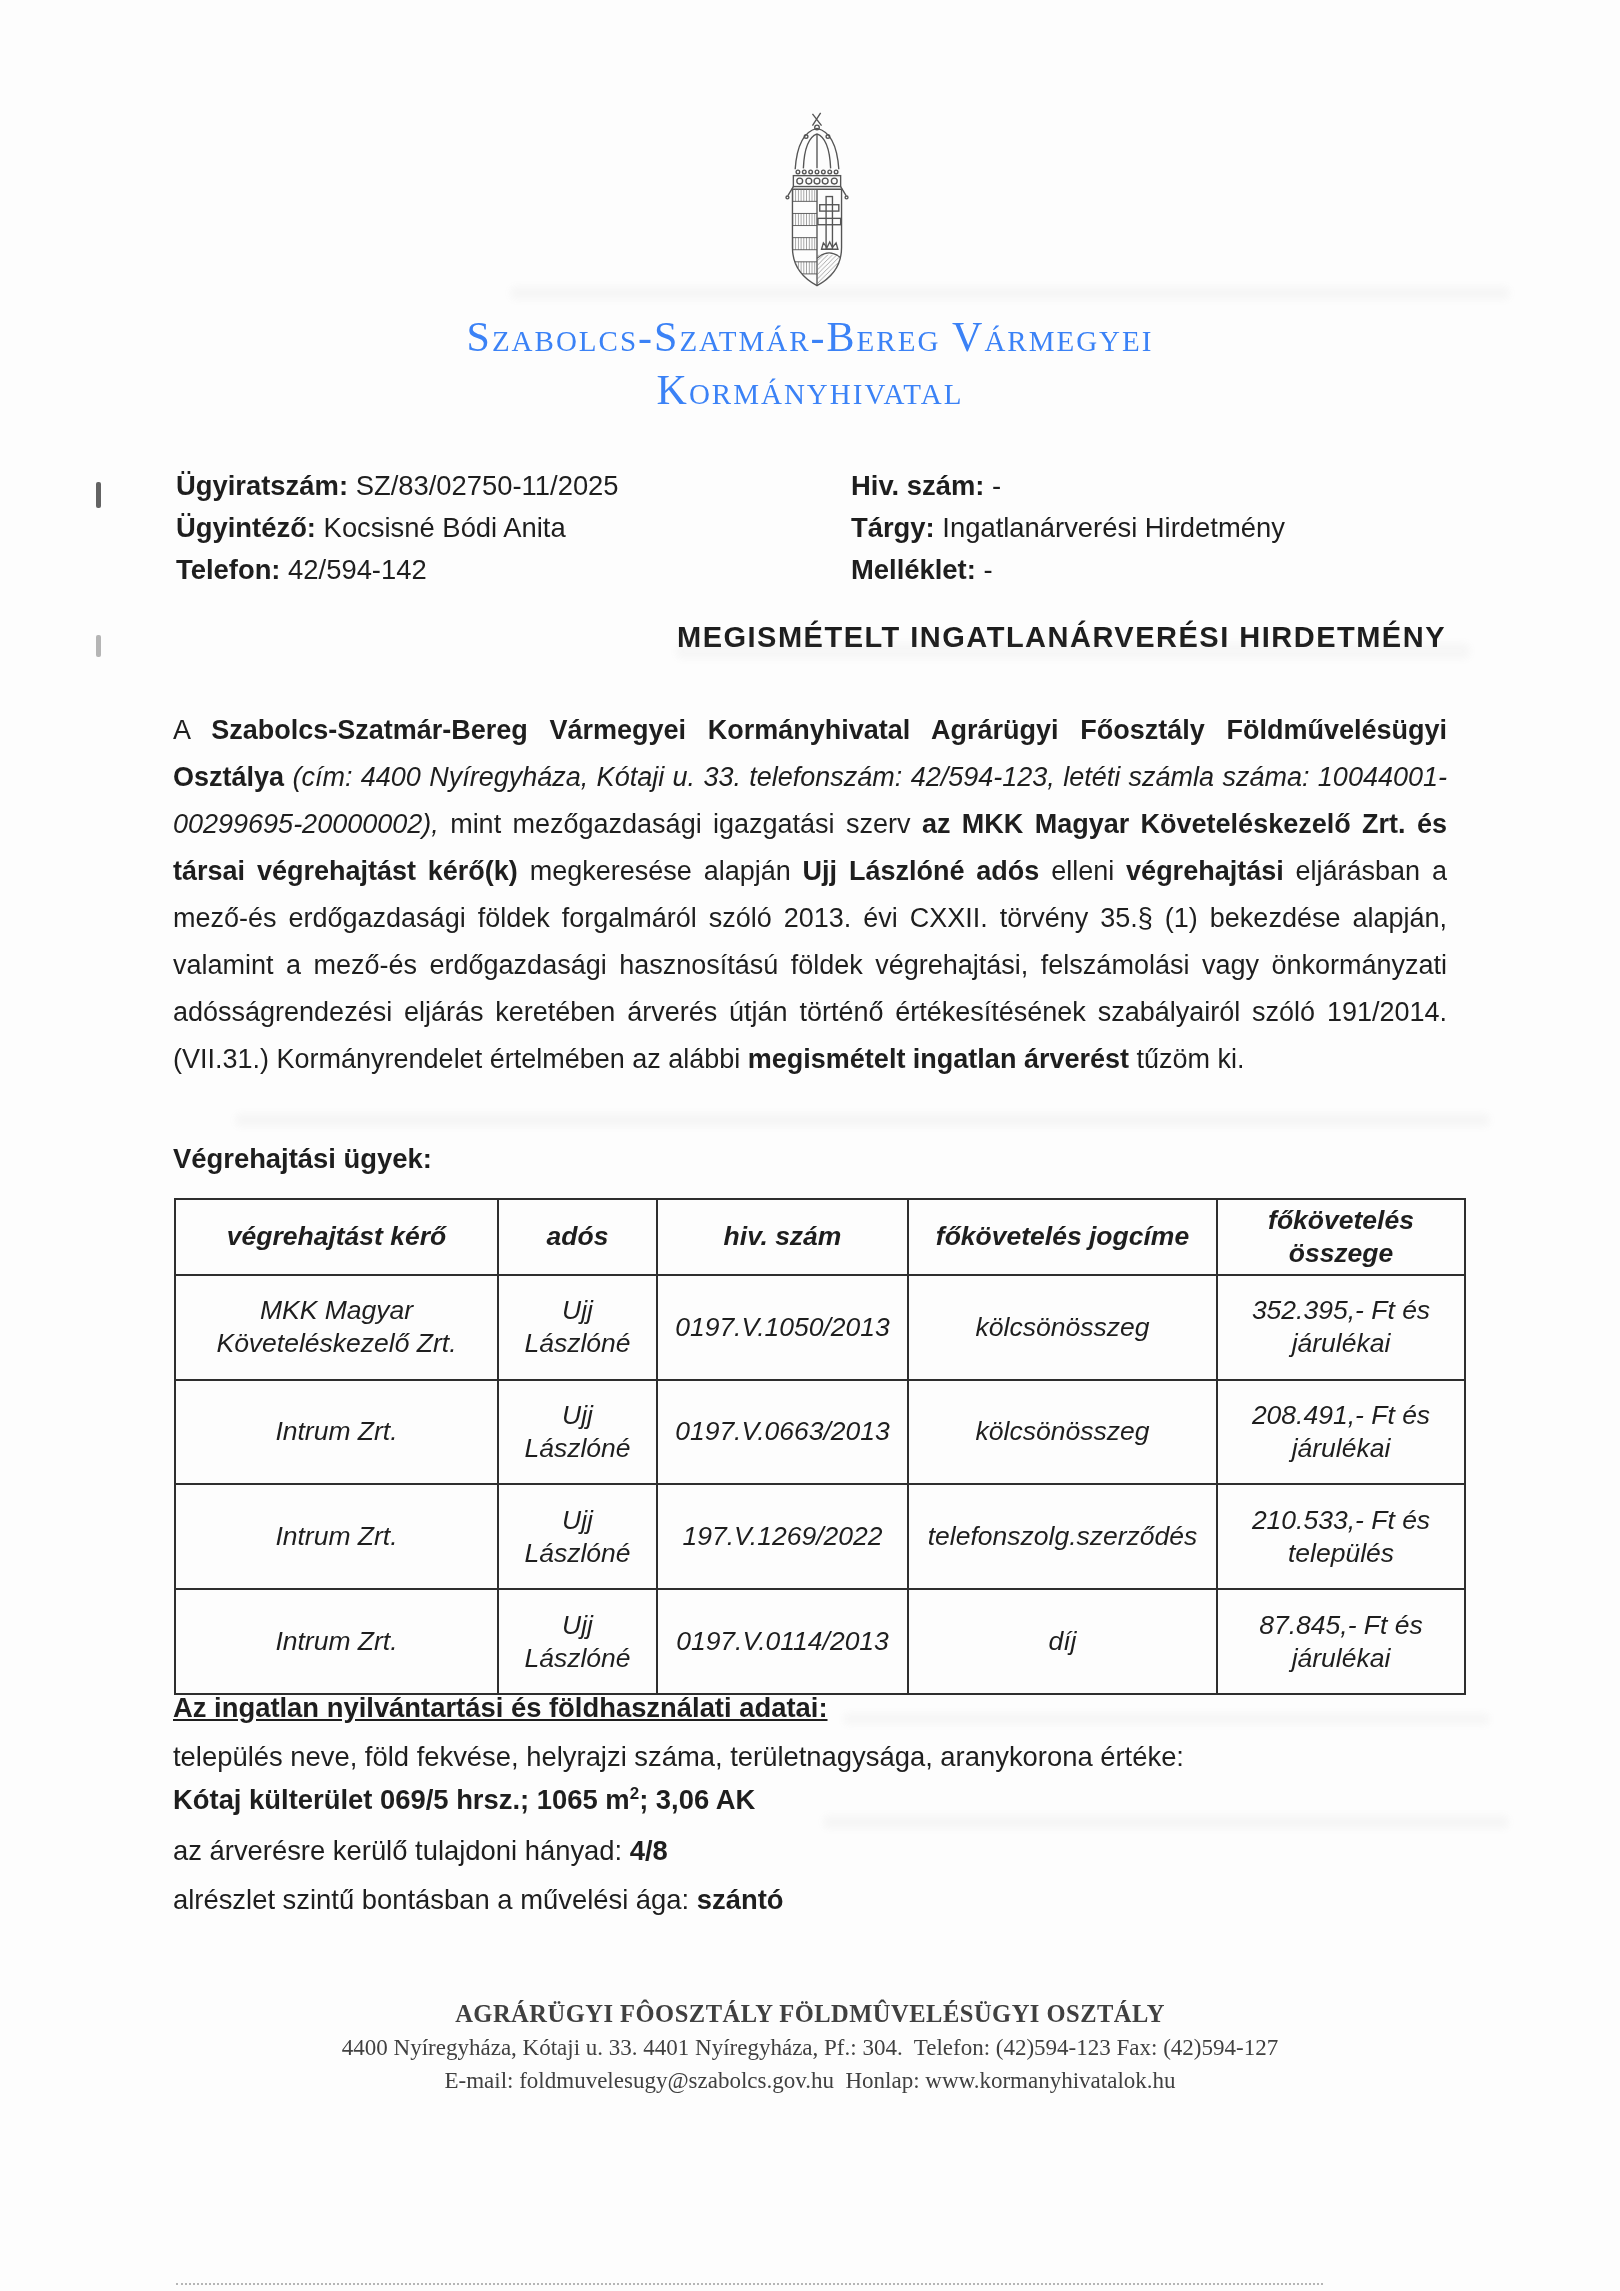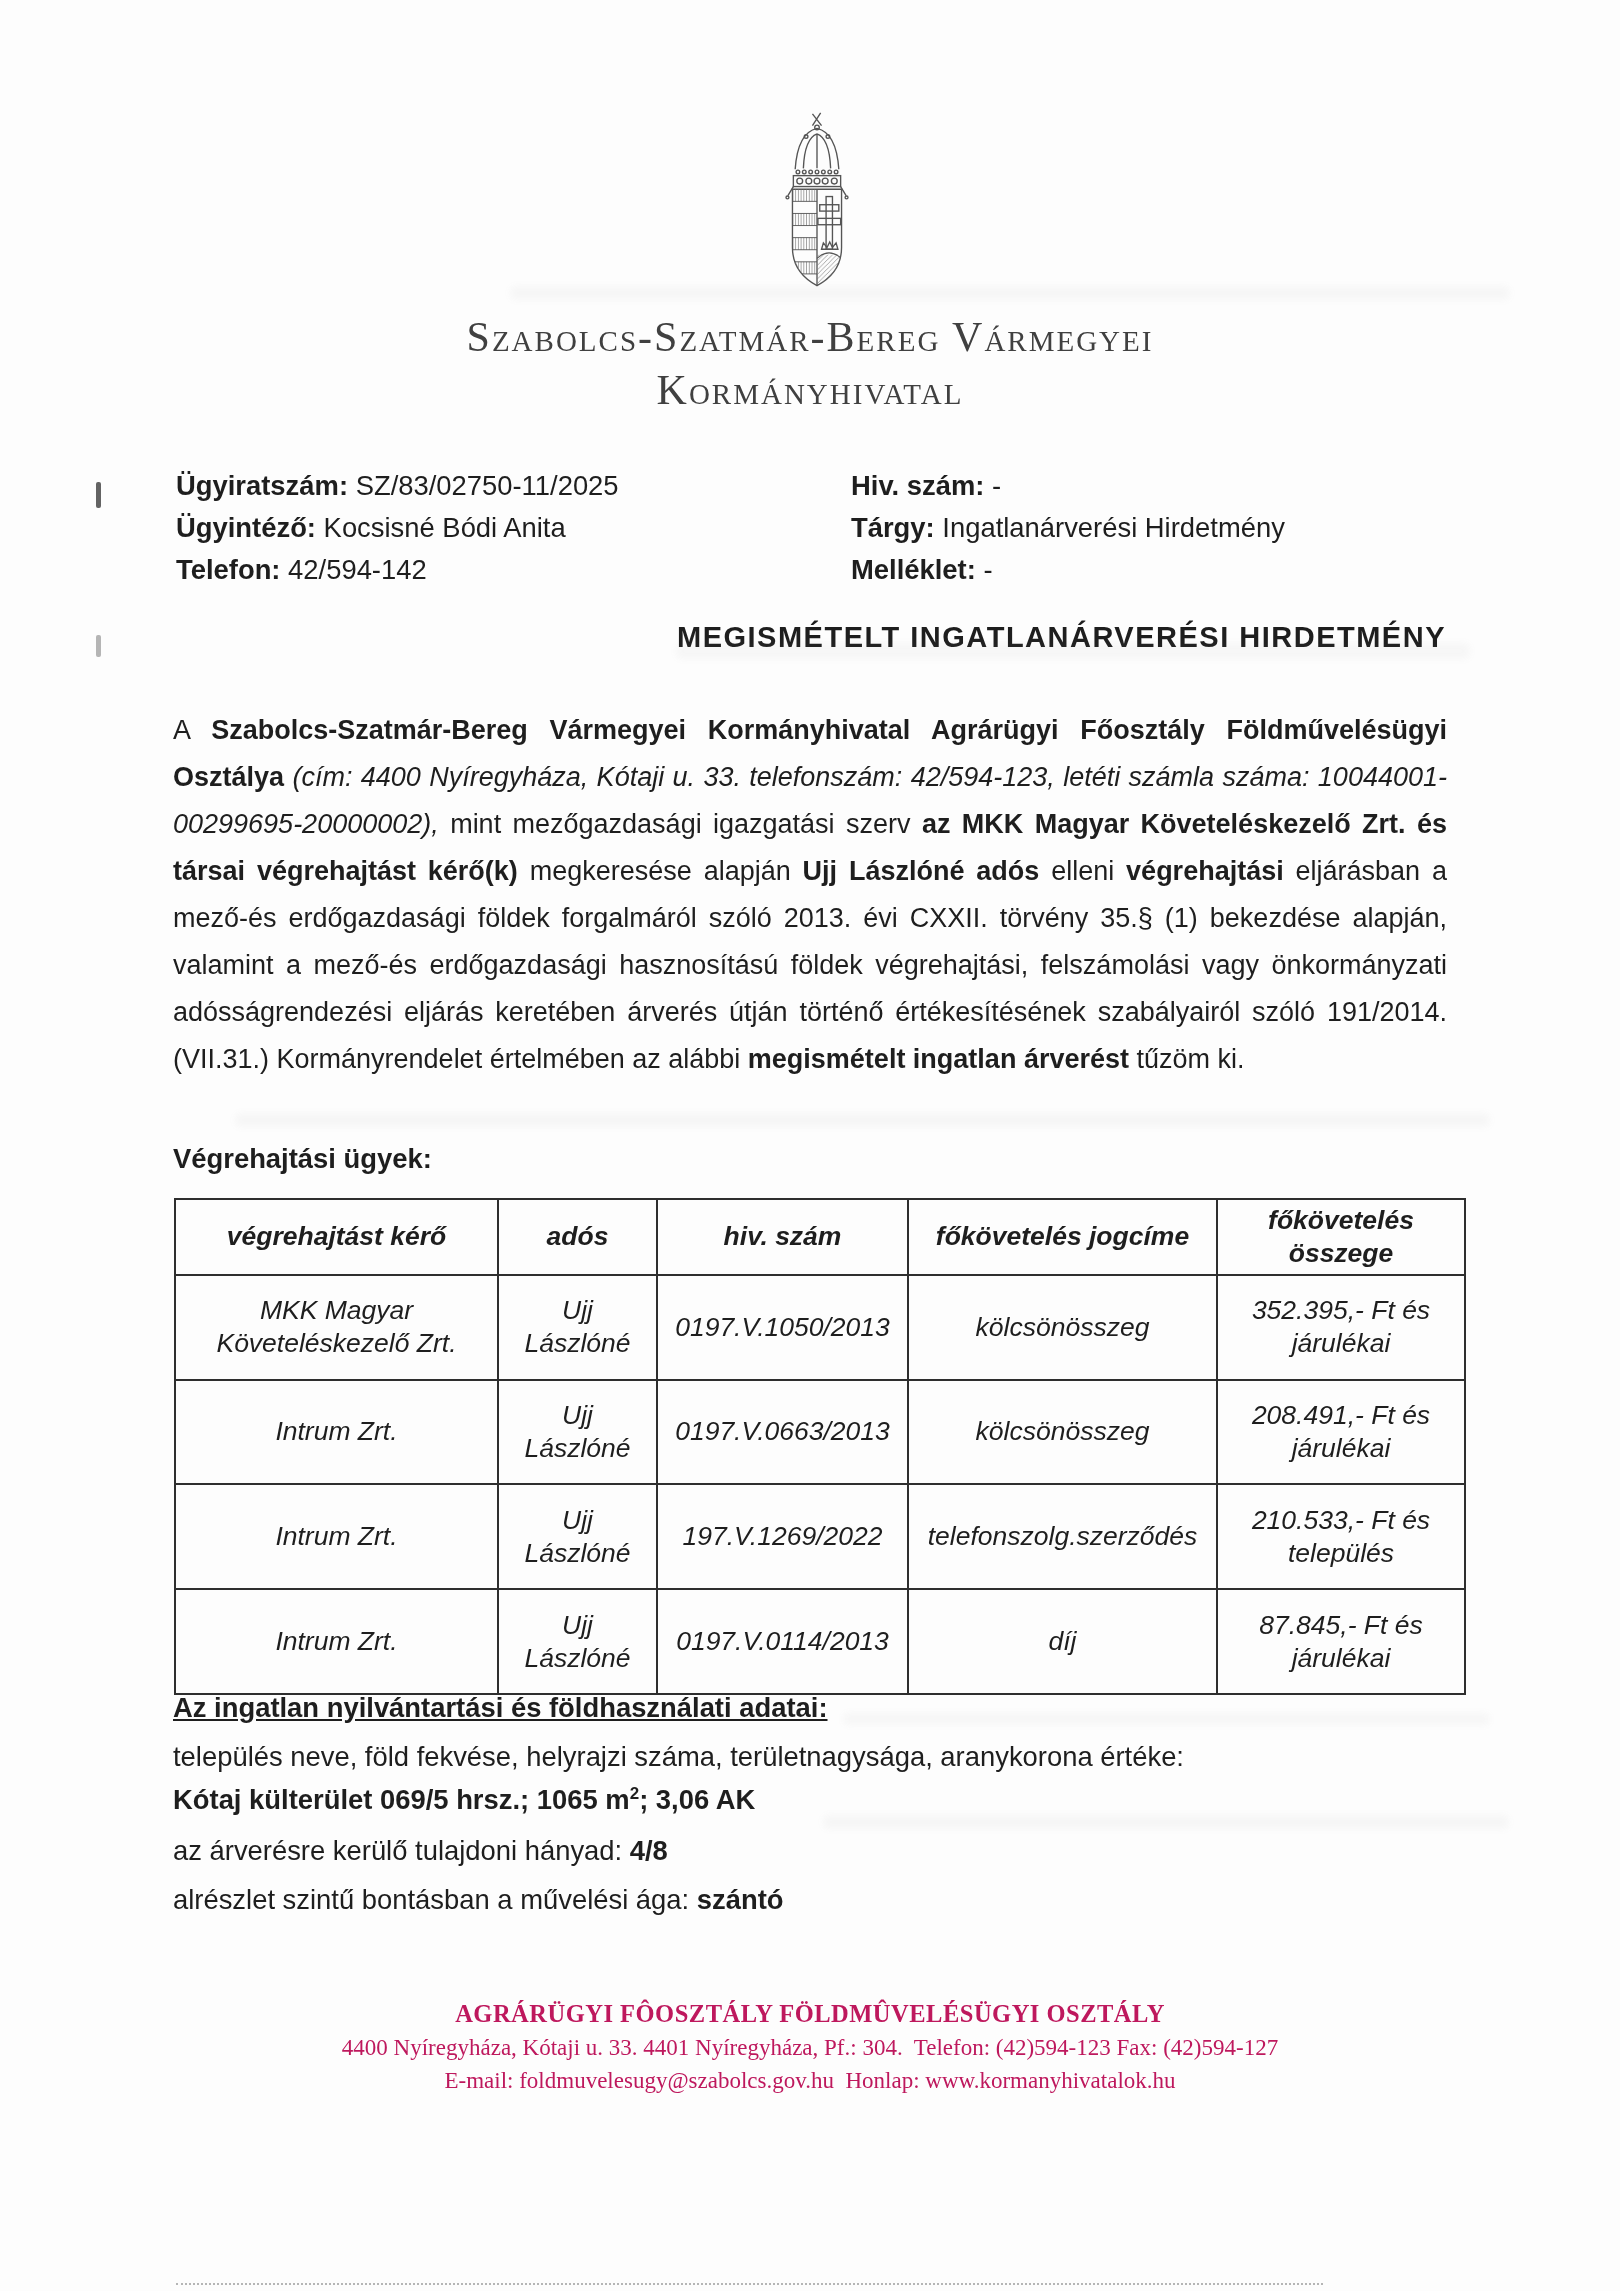--- a/index.html
+++ b/index.html
@@ -11,21 +11,21 @@
     font-family:"Liberation Sans", sans-serif;
     color:#1e1e1e;
     overflow:hidden;
   }
   
   .emblem{position:absolute;left:767px;top:106px;width:100px;height:192px;}
   .org-line{
     position:absolute;left:0;width:1620px;text-align:center;
     font-family:"Liberation Serif", serif;
     font-variant:small-caps;
-    color:#404040;
+    color:#3b82f6;
     letter-spacing:2px;
     font-size:42px;line-height:47px;
   }
   .org-line1{top:314px;}
   .org-line2{top:367px;}
   
   .meta-col{position:absolute;font-size:27.4px;line-height:42px;}
   .meta-left{left:176px;top:465px;}
   .meta-right{left:851px;top:465px;}
   .meta-row b{font-weight:700;}
@@ -56,21 +56,21 @@
   
   .prop-line{position:absolute;left:173px;font-size:27.4px;white-space:nowrap;}
   .prop-heading{top:1692px;font-weight:700;text-decoration:underline;}
   .prop-1{top:1741px;}
   .prop-2{top:1784px;}
   .prop-3{top:1835px;}
   .prop-4{top:1884px;}
   
   .footer-line{
     position:absolute;left:0;width:1620px;text-align:center;
-    font-family:"Liberation Serif", serif;color:#be185d;
+    font-family:"Liberation Serif", serif;color:#404040;
   }
   .footer-dept{top:2000px;font-size:24.5px;font-weight:700;letter-spacing:0.5px;}
   .footer-address{top:2035px;font-size:23px;}
   .footer-contact{top:2068px;font-size:23px;}
   
   .ghost{position:absolute;background:#8a8a8a;opacity:0.055;filter:blur(3.9px);border-radius:5.9px;}
   .g1{left:510px;top:286px;width:1000px;height:13.7px;}
   .g2{left:676px;top:643px;width:794px;height:15.7px;}
   .g3{left:235px;top:1113px;width:1255px;height:13.7px;}
   .g4{left:843px;top:1713px;width:647px;height:11.8px;}

